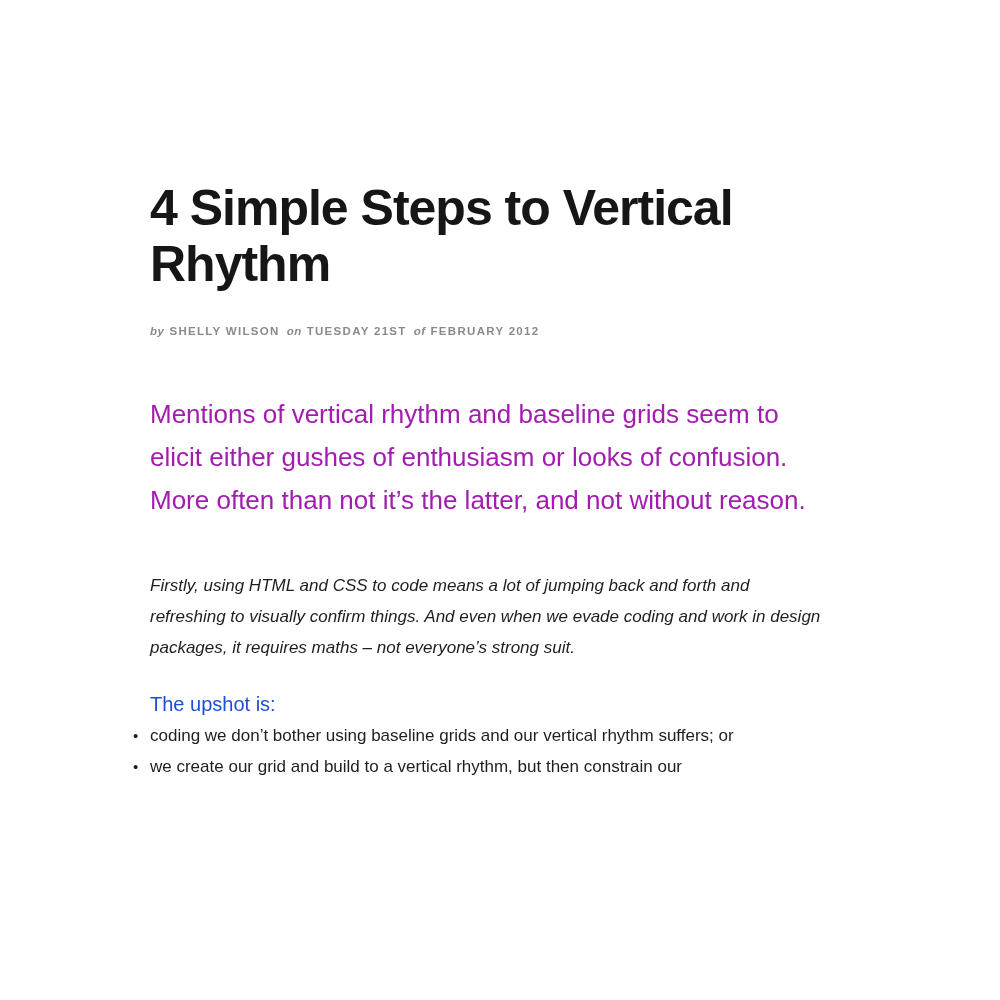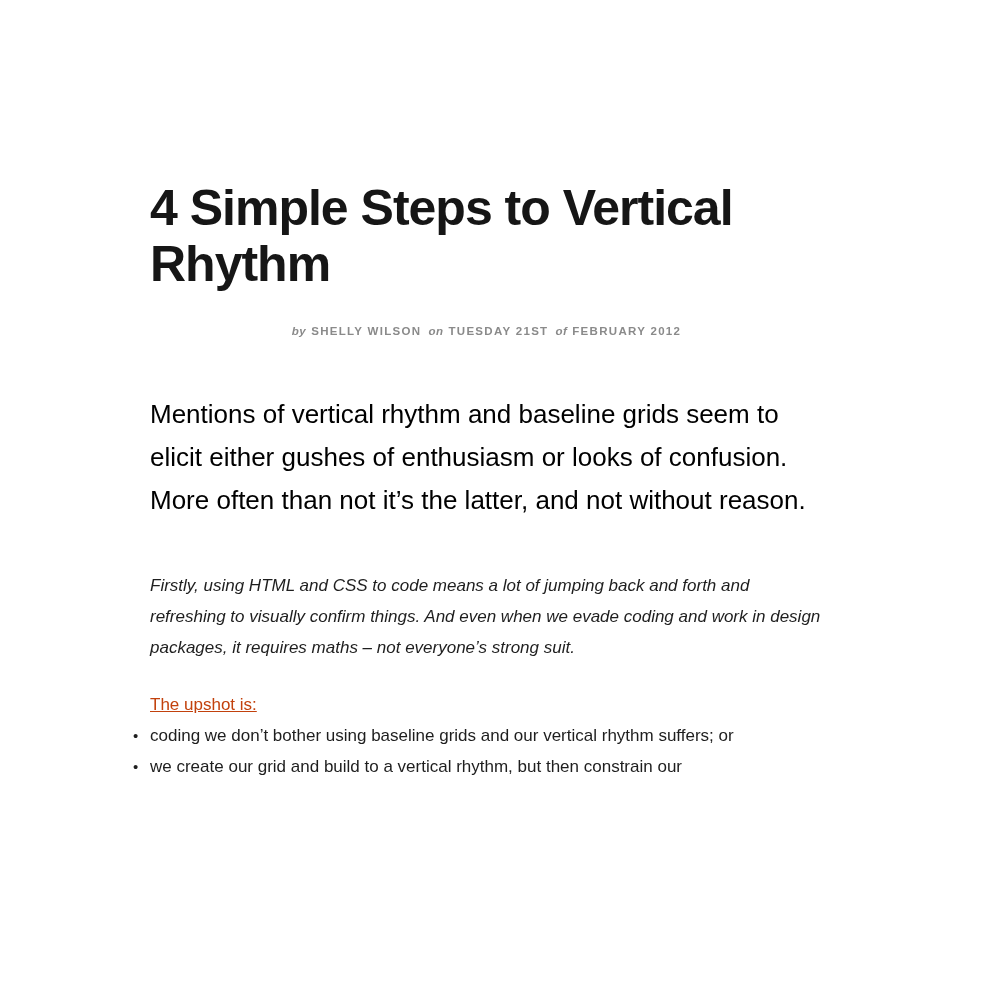--- a/index.html
+++ b/index.html
@@ -29,55 +29,53 @@
     line-height: 56px;
     font-weight: 700;
     letter-spacing: -1px;
     color: #161616;
   }
   .byline {
     margin: 33px 0 0 0;
     font-size: 11.5px;
     color: #8a8a8a;
     white-space: nowrap;
-    text-align: center;
   }
   .byline .prep {
     font-style: italic;
     font-weight: 700;
     letter-spacing: 0.5px;
     margin-right: 5px;
   }
   .byline .caps {
     font-weight: 700;
     letter-spacing: 1.3px;
     margin-right: 7px;
   }
   .lead {
     margin: 56px 0 0 0;
     font-size: 26px;
     line-height: 43px;
     font-weight: 400;
-    color: #000000;
+    color: #a21caf;
     width: 680px;
   }
   .body-text {
     margin: 48px 0 0 0;
     font-size: 17px;
     line-height: 31px;
     color: #1e1e1e;
     width: 672px;
     font-style: italic;
   }
   .upshot {
     margin: 26px 0 0 0;
-    font-size: 17px;
+    font-size: 20px;
     line-height: 31px;
-    color: #c2410c;
-    text-decoration: underline;
+    color: #1d4ed8;
   }
   ul.points {
     margin: 0;
     padding: 0;
     list-style: none;
   }
   ul.points li {
     position: relative;
     font-size: 17px;
     line-height: 31px;

